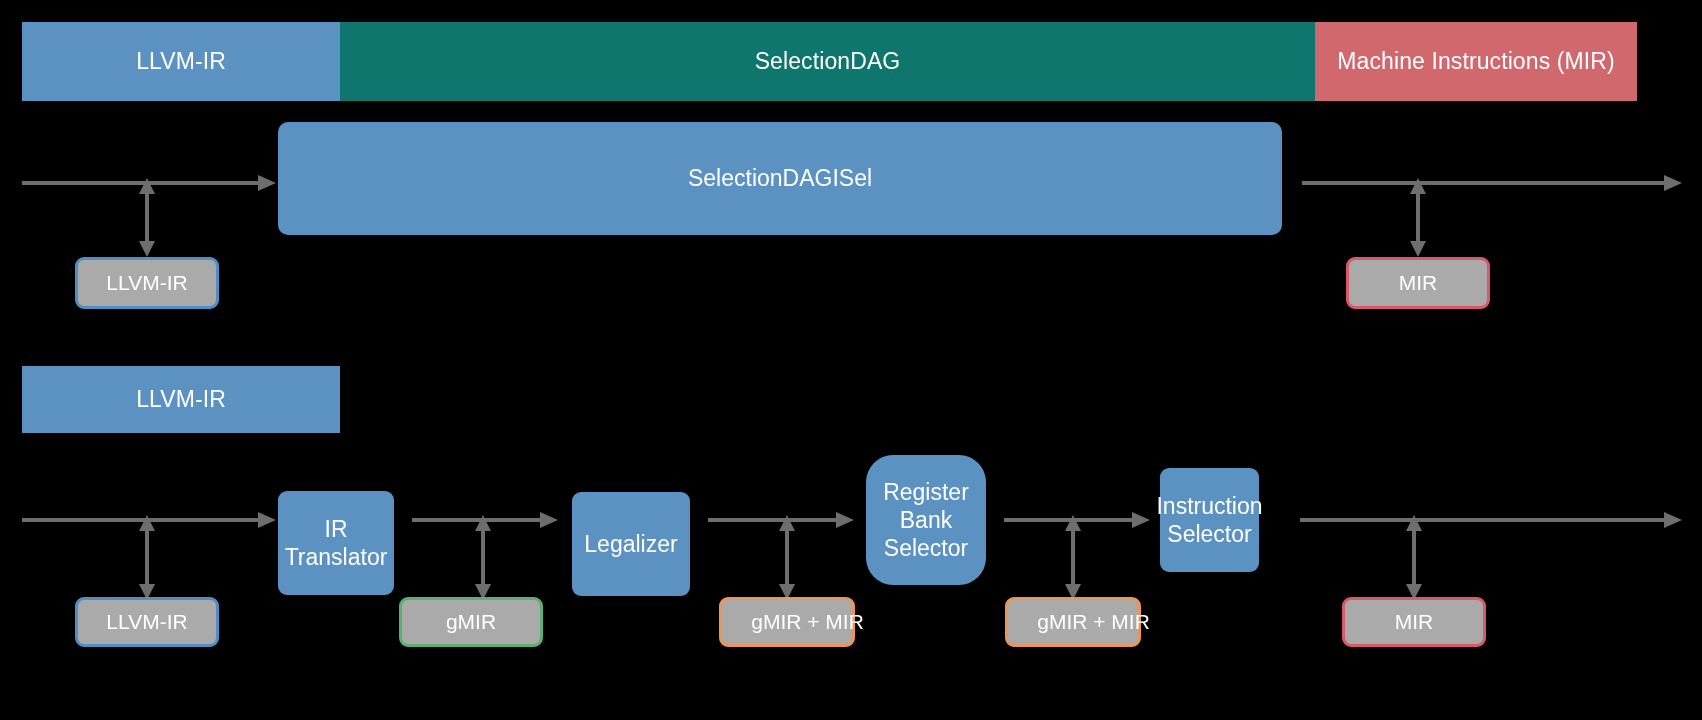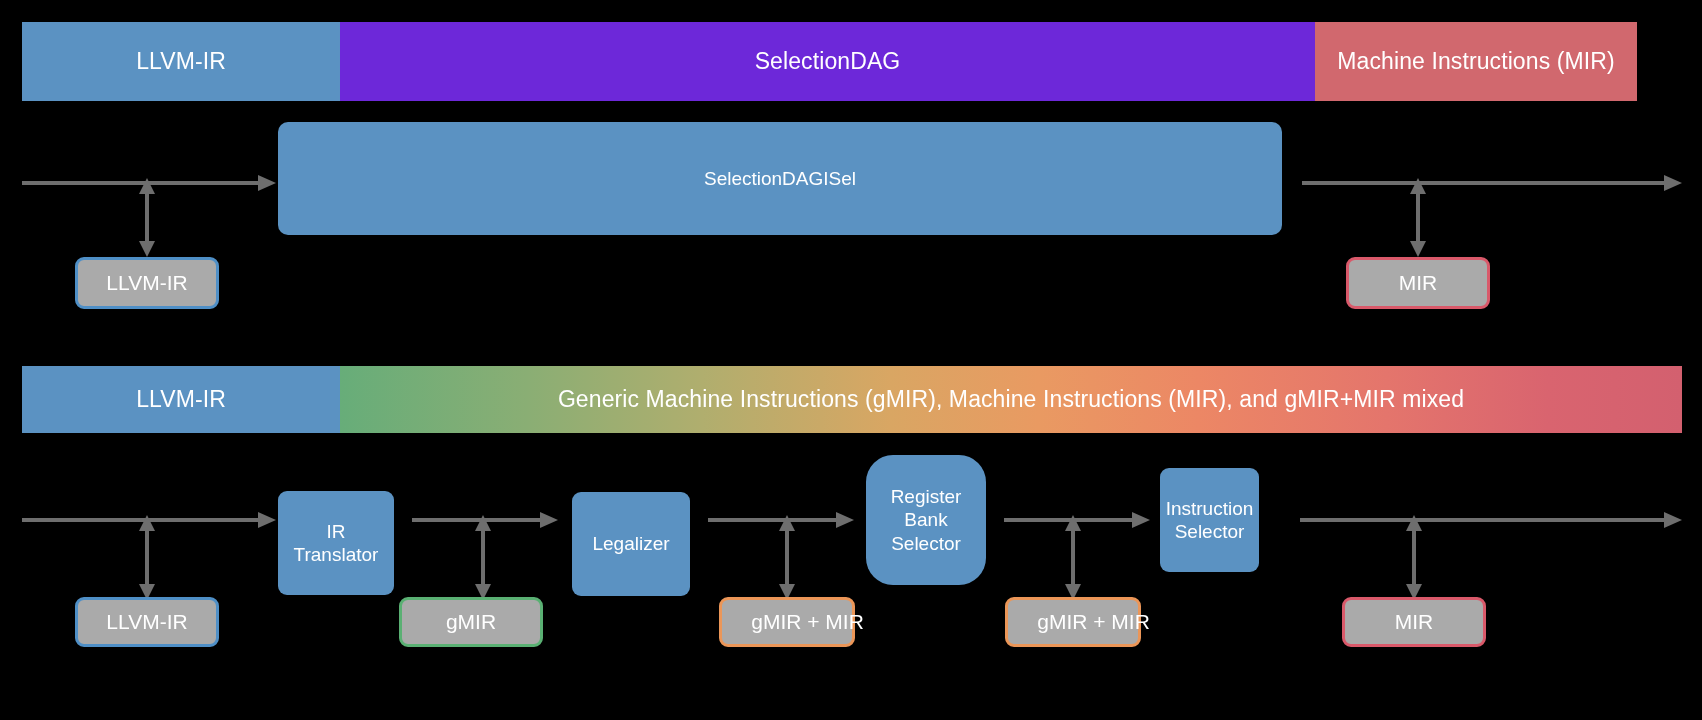--- a/index.html
+++ b/index.html
@@ -33,21 +33,21 @@
     align-items: center;
     justify-content: center;
     font-size: 23px;
     color: #ffffff;
     white-space: nowrap;
     letter-spacing: .1px;
   }
 
   #banner-top { left: 22px; top: 22px; width: 1660px; height: 79px; }
   #seg-llvmir   { width: 318px; background: #5b92c2; }
-  #seg-selgdag  { width: 975px; background: #6d28d9; text-align: right; }
+  #seg-selgdag  { width: 975px; background: #0f766e; text-align: right; }
   #seg-machine  { width: 322px; background: #d1686e; }
 
   #banner-bottom { left: 22px; top: 366px; width: 1660px; height: 67px; }
   #seg2-llvmir { width: 318px; background: #5b92c2; }
   #seg2-mixed  {
     width: 1342px;
     background: linear-gradient(to right,
         #67ad79 0%,
         #8aae74 14%,
         #b0ae6e 27%,
@@ -61,21 +61,21 @@
 
   
   .pass-box {
     position: absolute;
     background: #5b92c2;
     border-radius: 9px;
     display: flex;
     align-items: center;
     justify-content: center;
     text-align: center;
-    font-size: 19px;
+    font-size: 23px;
     line-height: 1.22;
     color: #ffffff;
   }
   #box-selectiondagisel {
     left: 278px; top: 122px; width: 1004px; height: 113px;
     border-radius: 10px;
   }
   #box-irtranslator        { left: 278px; top: 468px; width: 116px; height: 104px; margin-top: 23px; }
   #box-legalizer           { left: 572px; top: 492px; width: 118px; height: 104px; }
   #box-regbankselector     { left: 866px; top: 455px; width: 120px; height: 130px; border-radius: 27px; }
@@ -151,21 +151,20 @@
     <polygon class="ahead" points="27,81 19,65 35,65"></polygon>
   </svg>
 
   <div class="pass-box" id="box-selectiondagisel">SelectionDAGISel</div>
 
   <div class="data-box brd-blue" id="data-llvmir-top">LLVM-IR</div>
   <div class="data-box brd-red" id="data-mir-top">MIR</div>
 
   <div class="banner" id="banner-bottom">
     <div class="banner-seg" id="seg2-llvmir">LLVM-IR</div>
-    <div class="banner-seg" id="seg2-mixed">Generic Machine Instructions (gMIR), Machine Instructions (MIR), and gMIR+MIR mixed</div>
   </div>
 
   <svg class="arrow-svg" style="left:0px; top:497px; width:290px; height:50px;">
     <line class="aline" x1="22" y1="23" x2="262" y2="23"></line>
     <polygon class="ahead" points="276,23 258,15 258,31"></polygon>
   </svg>
   <svg class="arrow-svg" style="left:120px; top:513px; width:80px; height:95px;">
     <line class="aline" x1="27" y1="14" x2="27" y2="74"></line>
     <polygon class="ahead" points="27,2 19,18 35,18"></polygon>
     <polygon class="ahead" points="27,87 19,71 35,71"></polygon>

